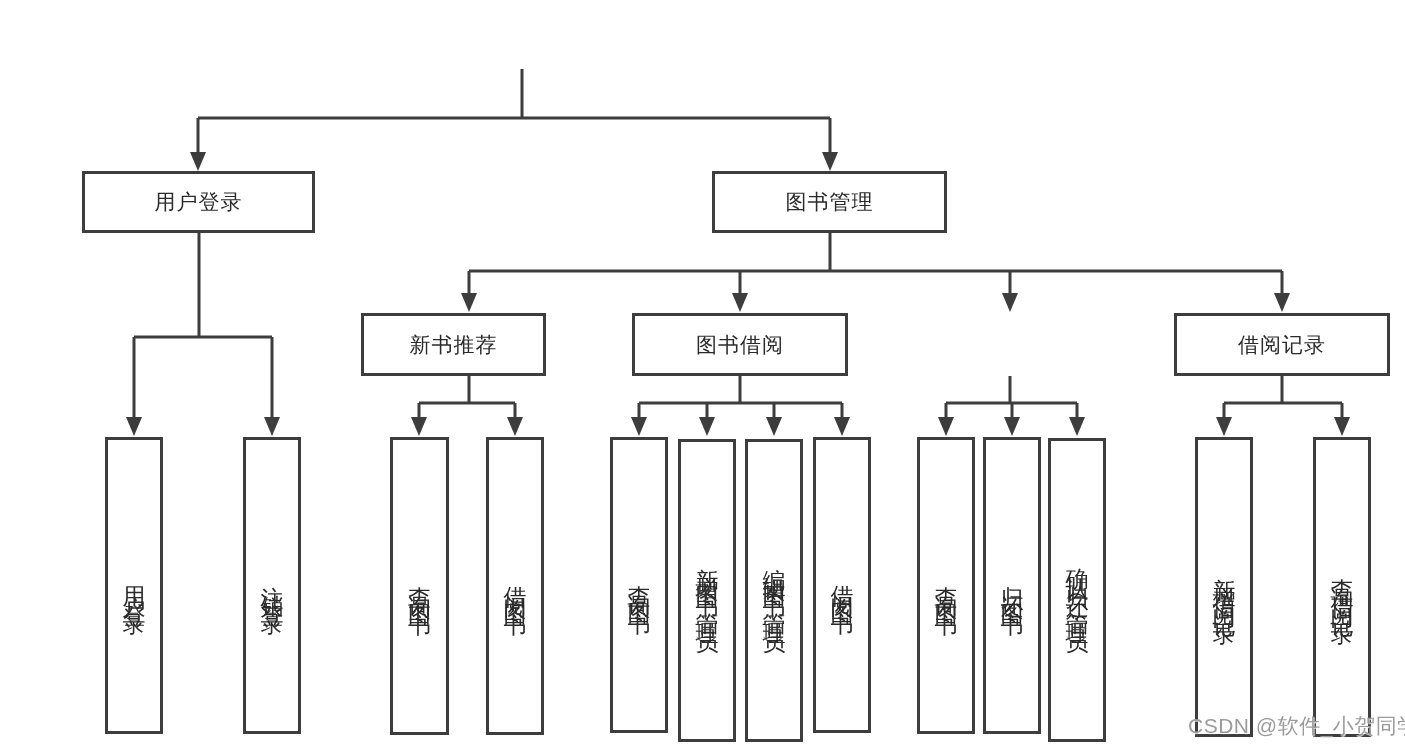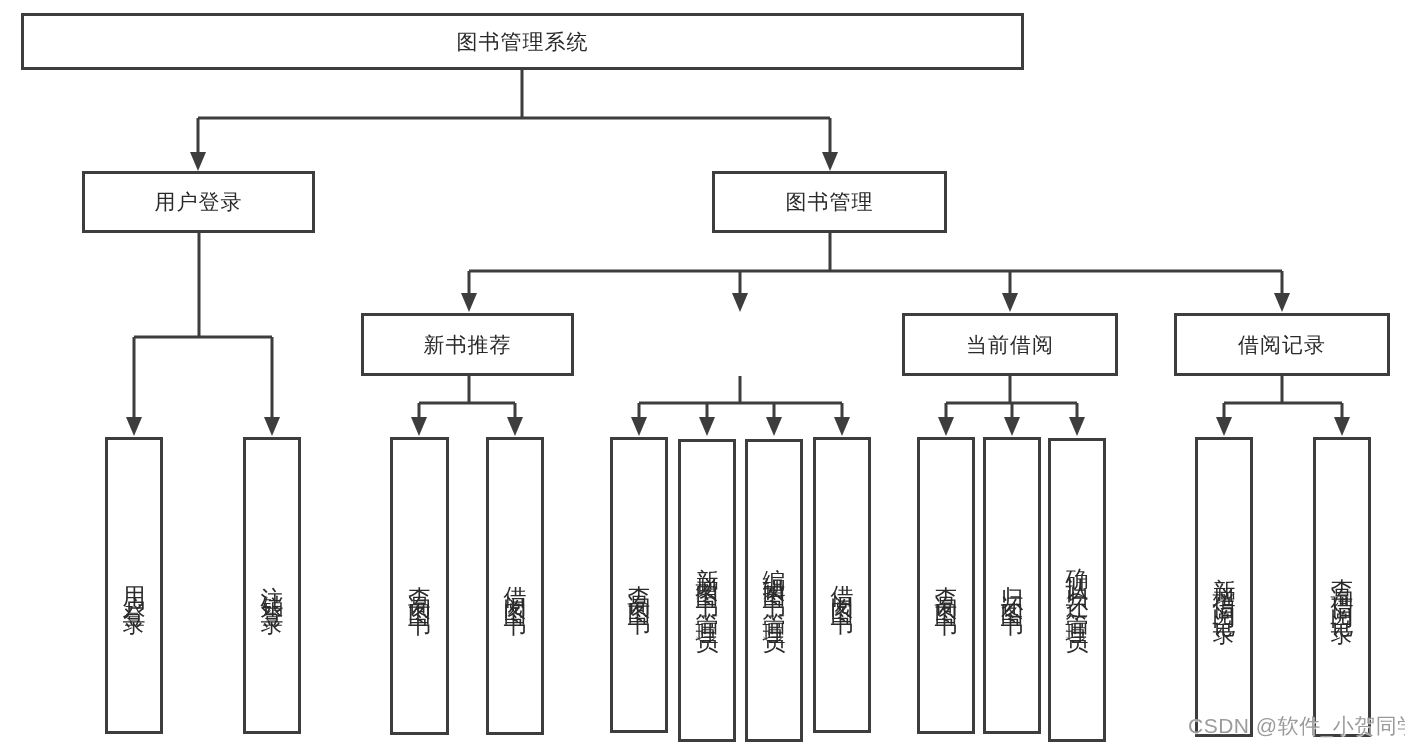--- a/index.html
+++ b/index.html
@@ -100,36 +100,33 @@
       <polygon points="1004,417 1020,417 1012,436"></polygon>
       <polygon points="1069,417 1085,417 1077,436"></polygon>
     </g>
     <g>
       <path d="M1282 376 V403 M1224 403 H1342 M1224 403 V419 M1342 403 V419"></path>
       <polygon points="1216,417 1232,417 1224,436"></polygon>
       <polygon points="1334,417 1350,417 1342,436"></polygon>
     </g>
   </svg>
 
-  <div class="node" style="left:21px; top:13px; width:1003px; height:57px;">
-    <span class="hlabel">图书管理系统</span>
-  </div>
 
   <div class="node" style="left:82px; top:171px; width:233px; height:62px;">
     <span class="hlabel">用户登录</span>
   </div>
   <div class="node" style="left:712px; top:171px; width:235px; height:62px;text-align:right;">
     <span class="hlabel">图书管理</span>
   </div>
 
-  <div class="node" style="left:361px; top:313px; width:213px; height:63px;">
+  <div class="node" style="left:361px; top:313px; width:185px; height:63px;">
     <span class="hlabel">新书推荐</span>
   </div>
-  <div class="node" style="left:902px; top:313px; width:216px; height:63px;">
-    <span class="hlabel">当前借阅</span>
+  <div class="node" style="left:632px; top:313px; width:216px; height:63px;">
+    <span class="hlabel">图书借阅</span>
   </div>
   <div class="node" style="left:1174px; top:313px; width:216px; height:63px;">
     <span class="hlabel">借阅记录</span>
   </div>
 
   <div class="node vnode" style="left:105px; top:437px; width:58px; height:297px;">
     <span class="vlabel">用户登录</span>
   </div>
   <div class="node vnode" style="left:243px; top:437px; width:58px; height:297px;">
     <span class="vlabel">注销登录</span>

